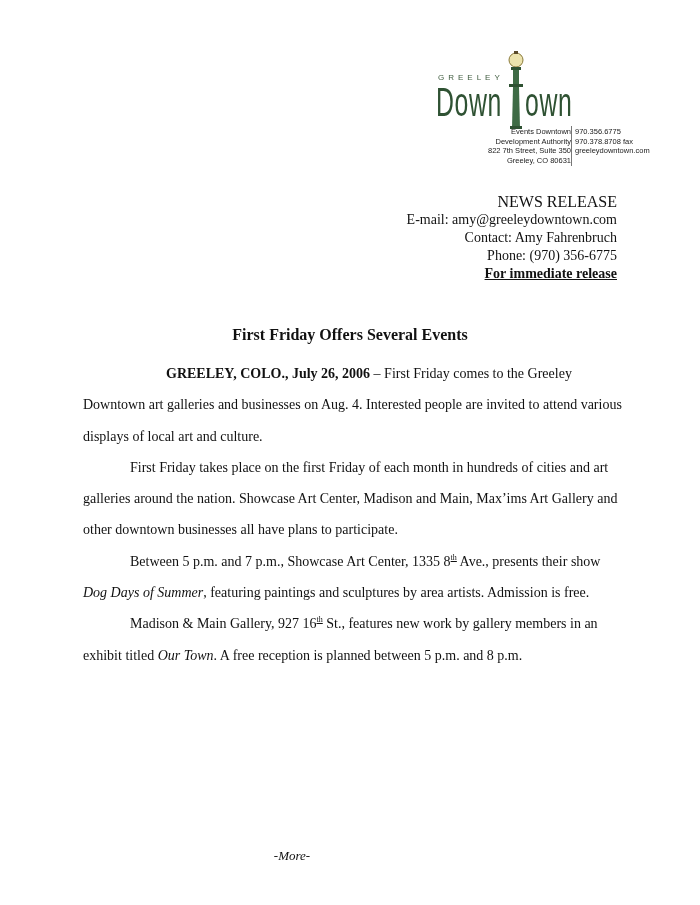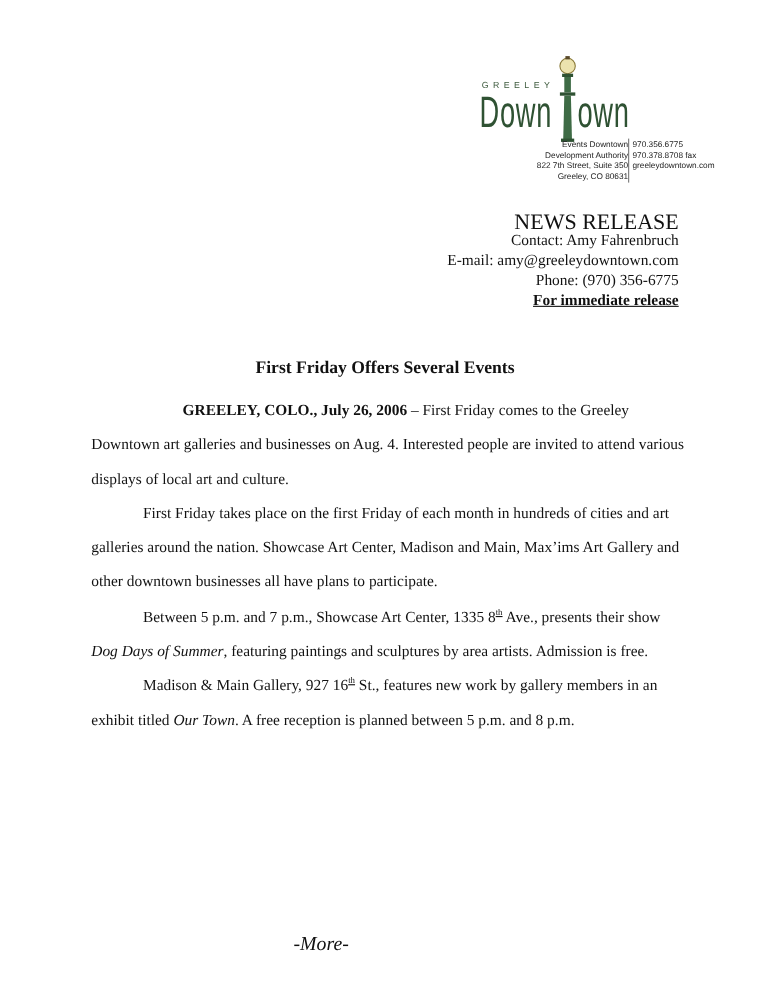--- a/index.html
+++ b/index.html
@@ -17,33 +17,33 @@
   .logo .lamp { position:absolute; left:73px; top:0px; width:22px; height:80px; }
 
   
   .addr { position:absolute; top:127px; font-family:"Liberation Sans", sans-serif; font-size:7.5px; line-height:9.5px; color:#222; }
   .addr.left { right:129px; text-align:right; }
   .addr.right { left:575px; text-align:left; }
   .addr-divider { position:absolute; left:571px; top:126px; width:1px; height:40px; background:#777; }
 
   
   .contact { position:absolute; right:83px; top:193px; text-align:right; font-size:14px; line-height:18px; }
-  .contact .nr { font-size:20px; line-height:18px; }
+  .contact .nr { font-size:16px; line-height:18px; }
   .contact .imm { font-weight:bold; text-decoration:underline; }
 
   .title { position:absolute; left:0; width:700px; top:326px; text-align:center; font-weight:bold; font-size:16px; }
 
   .body { position:absolute; left:83px; width:540px; top:358px; font-size:14px; line-height:31.3px; }
   .body p { margin:0; }
   .indent { text-indent:47px; }
   .body .bold { font-weight:bold; }
   .body i { font-style:italic; }
   sup { font-size:8px; line-height:0; vertical-align:6px;text-decoration:underline; }
 
-  .more { position:absolute; left:0; width:584px; top:848px; text-align:center; font-style:italic; font-size:18px; }
+  .more { position:absolute; left:0; width:584px; top:848px; text-align:center; font-style:italic; font-size:13px; }
 </style>
 </head>
 <body>
 
 <div class="logo">
   <span class="greeley">GREELEY</span>
   <span class="down">Down</span>
   <svg class="lamp" viewBox="0 0 22 80">
     <circle cx="11" cy="10" r="7" fill="#ece3ae" stroke="#8a7a3a" stroke-width="1"></circle>
     <rect x="9" y="1" width="4" height="3" fill="#5a4a2a"></rect>
@@ -64,22 +64,22 @@
 </div>
 <div class="addr-divider"></div>
 <div class="addr right">
   <div>970.356.6775</div>
   <div>970.378.8708 fax</div>
   <div>greeleydowntown.com</div>
 </div>
 
 <div class="contact">
   <div class="nr">NEWS RELEASE</div>
+  <div>E-mail: amy@greeleydowntown.com</div>
   <div>Contact: Amy Fahrenbruch</div>
-  <div>E-mail: amy@greeleydowntown.com</div>
   <div>Phone: (970) 356-6775</div>
   <div class="imm">For immediate release</div>
 </div>
 
 <div class="title">First Friday Offers Several Events</div>
 
 <div class="body">
   <p class="indent" style="text-indent:83px;"><span class="bold">GREELEY, COLO., July 26, 2006</span><span> – First Friday comes to the Greeley Downtown art galleries and businesses on Aug. 4.  Interested people are invited to attend various displays of local art and culture.</span></p>
   <p class="indent">First Friday takes place on the first Friday of each month in hundreds of cities and art galleries around the nation.  Showcase Art Center, Madison and Main, Max’ims Art Gallery and other downtown businesses all have plans to participate.</p>
   <p class="indent"><span>Between 5 p.m. and 7 p.m., Showcase Art Center, 1335 8</span><sup>th</sup><span> Ave., presents their show </span><i>Dog Days of Summer</i><span>, featuring paintings and sculptures by area artists.  Admission is free.</span></p>

